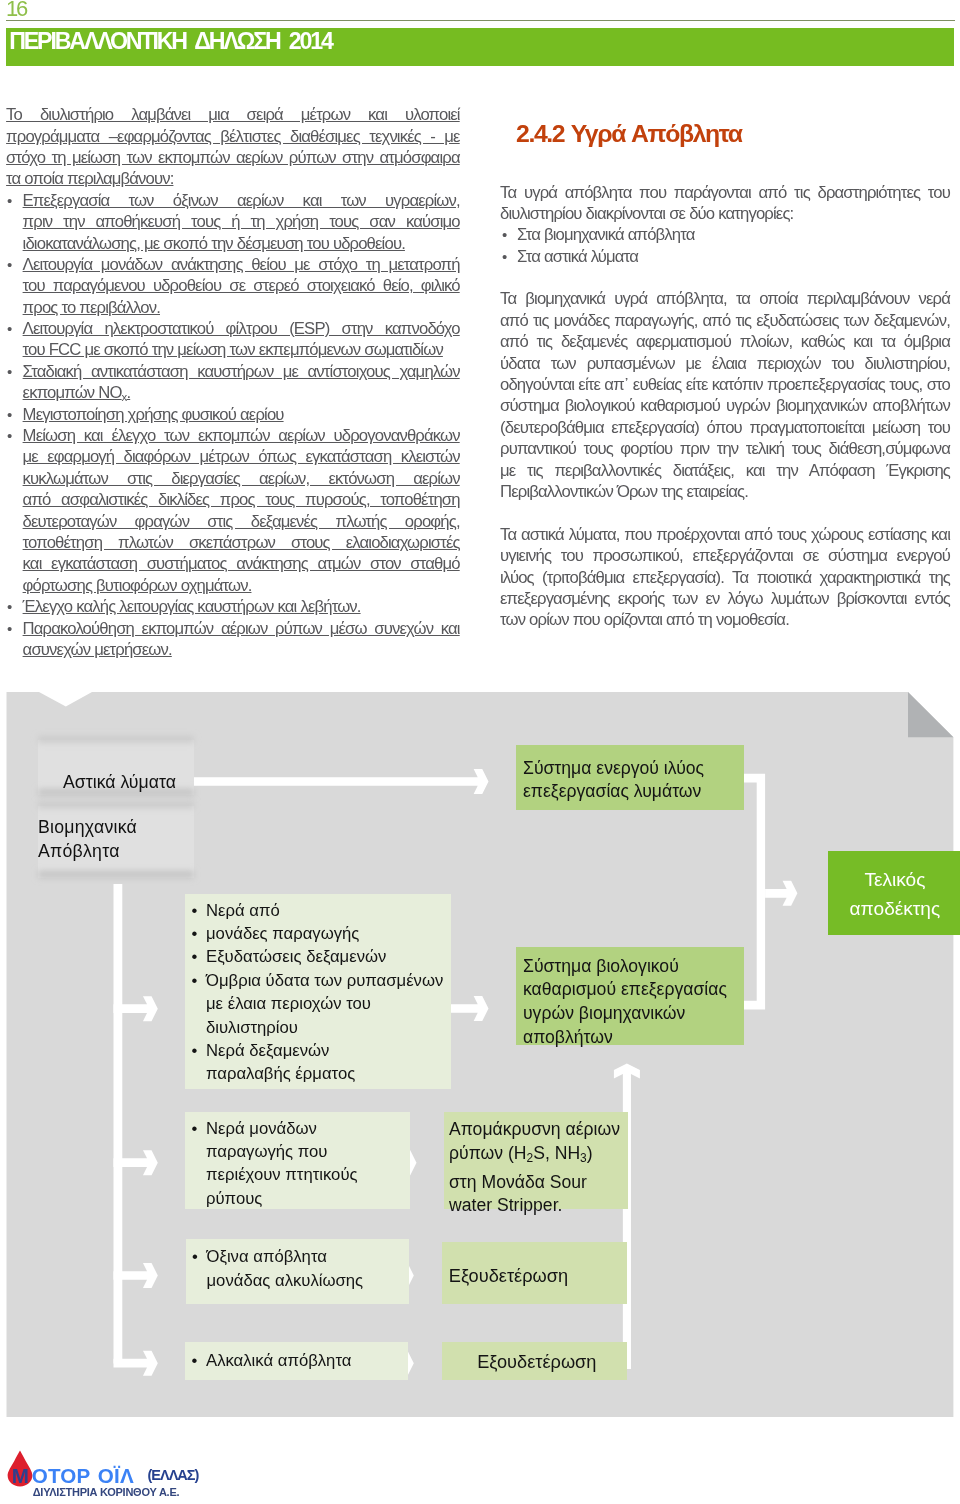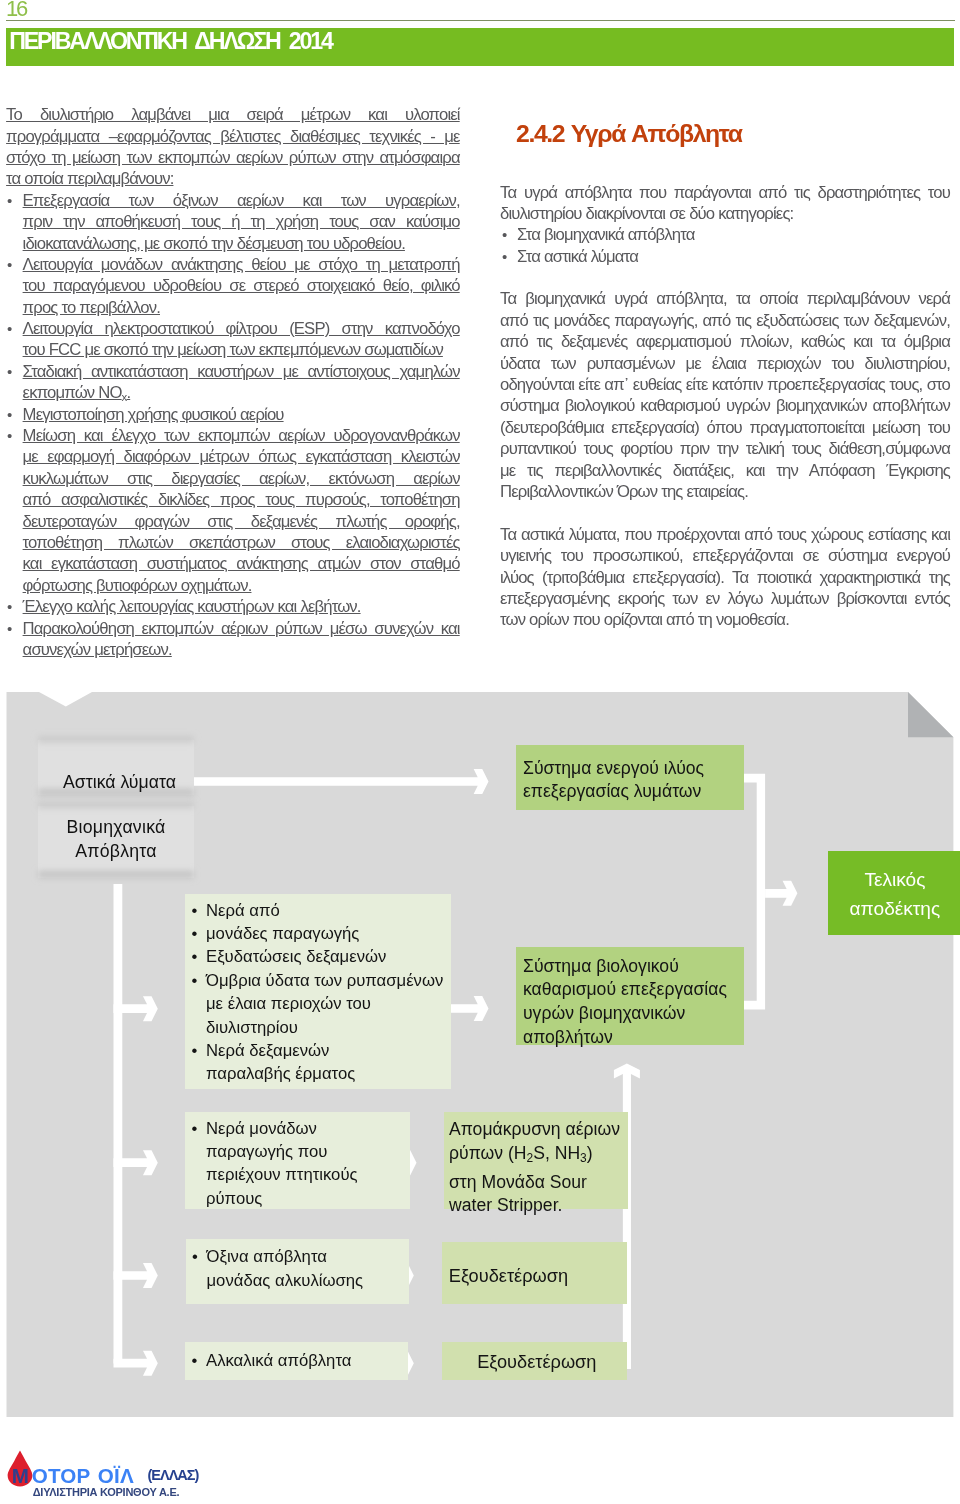--- a/index.html
+++ b/index.html
@@ -37,21 +37,21 @@
   .dl{position:absolute;color:#111111;font-size:17.7px;line-height:23.8px;white-space:nowrap;}
   .dbox{position:absolute;color:#141414;font-size:16.7px;line-height:23.4px;box-sizing:border-box;margin-left:28px;}
   .dbox .bx{white-space:nowrap;}
   .dbox .bi{position:relative;padding-left:15.5px;}
   .dbox .bi .bd{position:absolute;left:1px;top:0;}
   #d-final{color:#ffffff;}
   #d-sludge,#d-bio,#d-sour{font-size:17.6px;line-height:23.7px;}
   #d-neutral1,#d-neutral2{font-size:18.2px;line-height:23.7px;}
   #d-final{font-size:19.1px;line-height:28.4px;}
   #d-municipal{left:63px;  top:748px;margin-top:23px;}
-  #d-industrial{left:38px; top:816px; width:156px; text-align:center;letter-spacing:0.25px;}
+  #d-industrial{left:38px; top:816px; width:156px; text-align:left;letter-spacing:0.25px;}
   #d-sludge  {left:488px;   top:745px;  width:228.3px;height:64.5px;padding:11.5px 0 0 7px;}
   #d-final   {left:799.5px; top:851.3px;width:134.8px;height:84px;  padding:15px 0 16px 0; text-align:center;}
   #d-bio     {left:488px;   top:947px;  width:228.3px;height:97.5px;padding:7.5px 0 0 7px;}
   #d-process {left:157px;   top:894px;  width:266px; height:195px; padding:4.5px 0 0 5.5px;}
   #d-volatile{left:157px;   top:1112px; width:224.5px; height:96.5px;padding:4.5px 0 0 5.5px;}
   #d-sour    {left:416px;   top:1112px; width:183.5px;height:96.5px;padding:6px 0 0 5px;}
   #d-acidic  {left:157.5px; top:1239.2px;width:223.5px;height:64.4px;padding:6px 0 0 5.5px;}
   #d-neutral1{left:414.3px; top:1241.5px;width:185px;height:62px;  padding:23.5px 0 0 6.5px;}
   #d-alkaline{left:157px;   top:1341.6px;width:223px;height:38px;  padding:7px 0 0 5.5px;}
   #d-neutral2{left:414.3px; top:1341.6px;width:185px;height:38px;  padding:9px 0 0 34.9px;}

